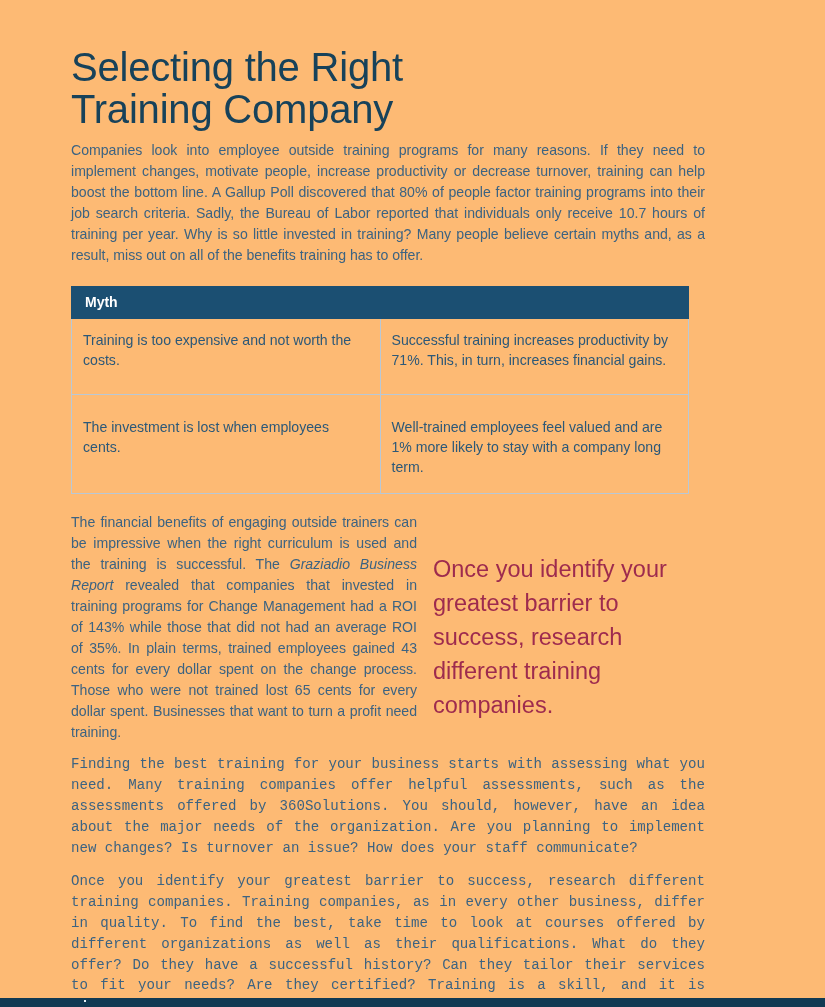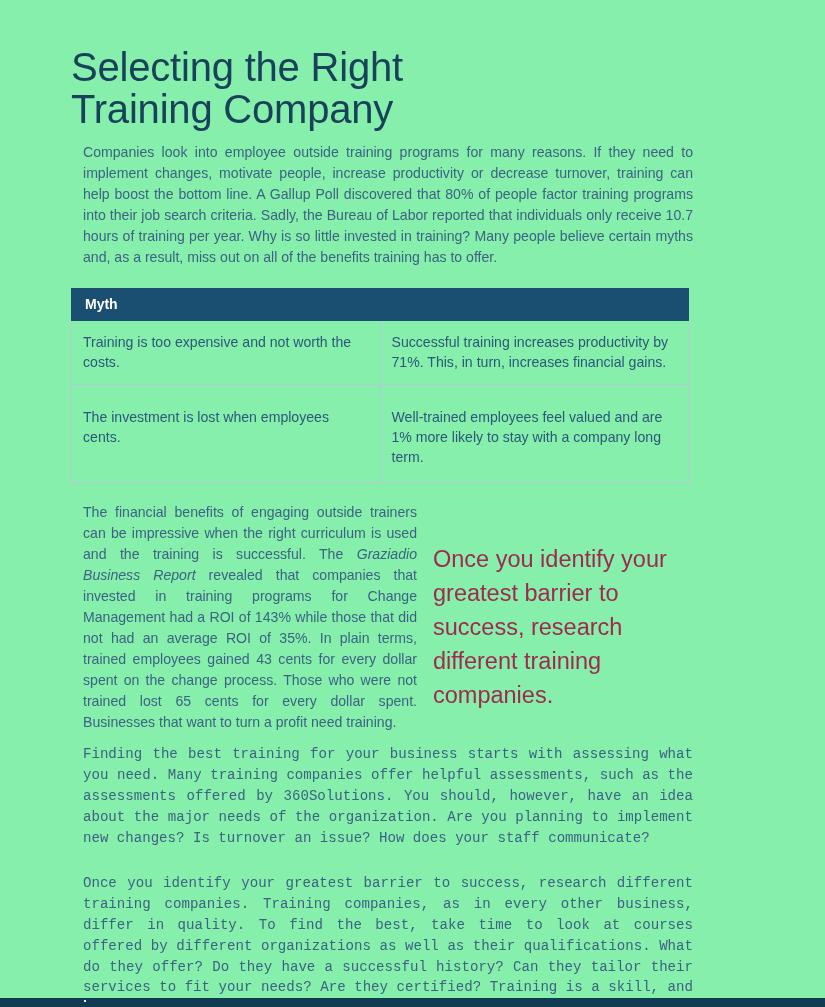--- a/index.html
+++ b/index.html
@@ -7,21 +7,21 @@
     padding: 0;
     background: #ffffff;
   }
   body {
     font-family: "Liberation Sans", sans-serif;
   }
   #page {
     position: relative;
     width: 825px;
     height: 1007px;
-    background: #86efac;
+    background: #fdba74;
     overflow: hidden;
   }
   #content {
     position: absolute;
     left: 71px;
     top: 46px;
     width: 634px;
   }
 
   
@@ -34,21 +34,21 @@
     margin: 0 0 10px 0;
     white-space: pre-line;
   }
 
   
   .body-text {
     color: #3c6382;
     font-size: 14.1px;
     line-height: 20.9px;
     text-align: justify;
-    margin: 12px;
+    margin: 0;
   }
   .p-gap-1 { margin-top: 12px; font-family: Liberation Mono, monospace; }
   .p-gap-2 { margin-top: 18px; }
 
   em.ref { font-style: italic; }
 
   
   .myth-table {
     width: 618px;
     border-collapse: collapse;
@@ -62,21 +62,21 @@
     font-weight: bold;
     text-align: left;
     padding: 7px 11px 8px 13px;
     border: 1px solid #1b4f72;
   }
   .myth-table td {
     border: 1px solid #b8c8d6;
     color: #2c5878;
     font-size: 14.1px;
     line-height: 20px;
-    padding: 11px 11px 12px 11px;
+    padding: 11px 11px 24px 11px;
     vertical-align: top;
   }
   .myth-table td.col-myth { width: 218px; }
   .myth-table tr.row-2 td { padding-top: 22px; padding-bottom: 16px; }
 
   
   .pullquote {
     float: right;
     width: 272px;
     margin: 0 0 2px 16px;

